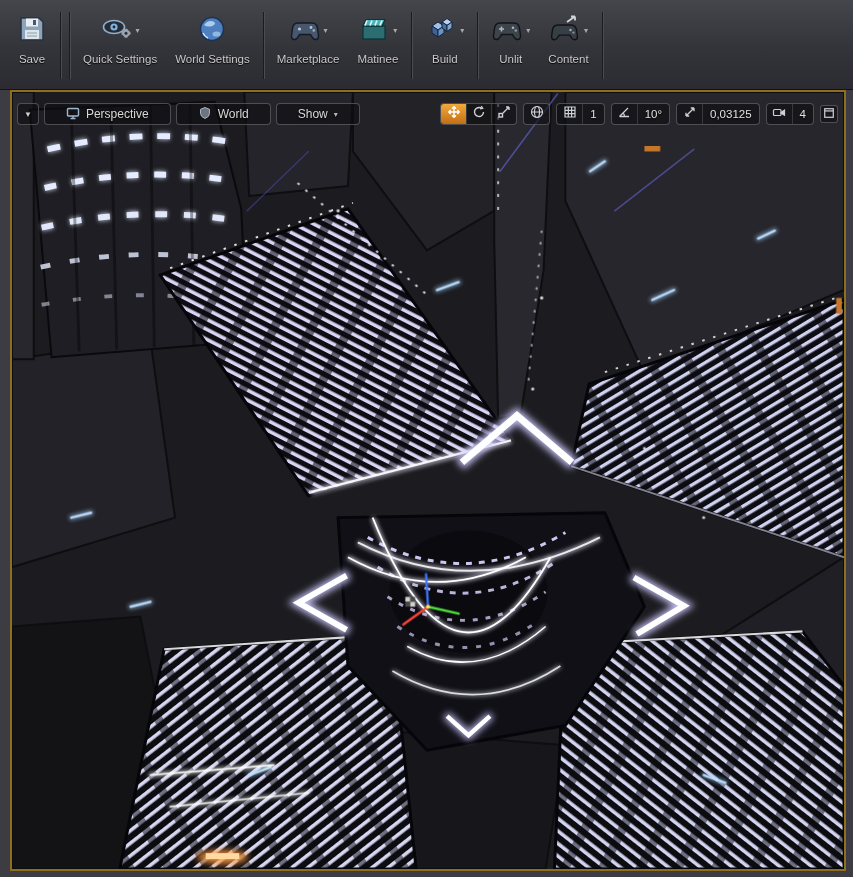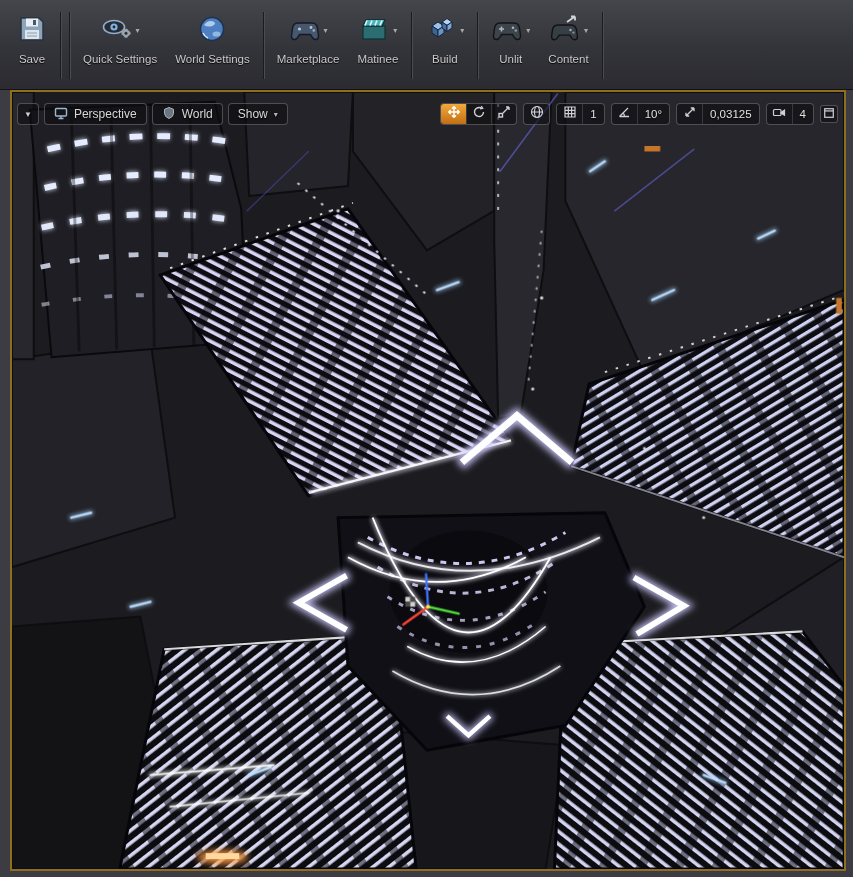--- a/index.html
+++ b/index.html
@@ -25,21 +25,21 @@
   
   .viewport {
     position:absolute; top:90px; left:10px; width:836px; height:781px;
     border:2px solid #8e6f1f; background:#101014;
   }
   .scene { position:absolute; inset:0; width:100%; height:100%; display:block; }
 
   .vp-left { position:absolute; top:11px; left:5px; display:flex; gap:5px; align-items:center; }
   .vp-right { position:absolute; top:11px; right:6px; display:flex; gap:6px; align-items:center; }
   .vp-btn {
-    height:22px; display:flex; align-items:center; gap:6px; padding:0 9px;
+    height:22px; display:flex; align-items:center; gap:6px; padding:0 21px;
     background:rgba(14,14,17,.62); border:1px solid rgba(125,125,132,.55);
     border-radius:4px; color:#d8d8d8; font-size:12px; cursor:pointer;
     text-shadow:0 1px 2px #000;
   }
   .vp-btn.sq { padding:0 6px; }
   .vp-group {
     display:flex; align-items:center; height:22px; overflow:hidden;
     background:rgba(14,14,17,.62); border:1px solid rgba(125,125,132,.55); border-radius:4px;
   }
   .vp-tool { width:25px; height:22px; display:flex; align-items:center; justify-content:center; cursor:pointer; }

